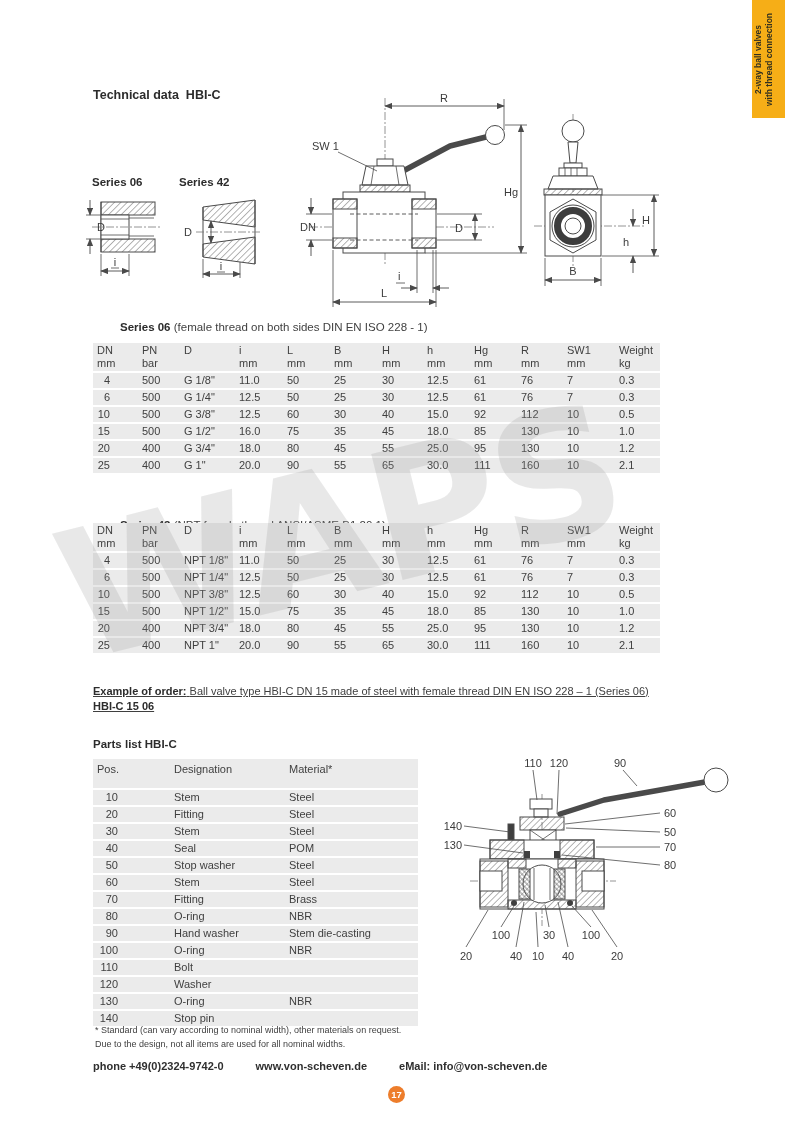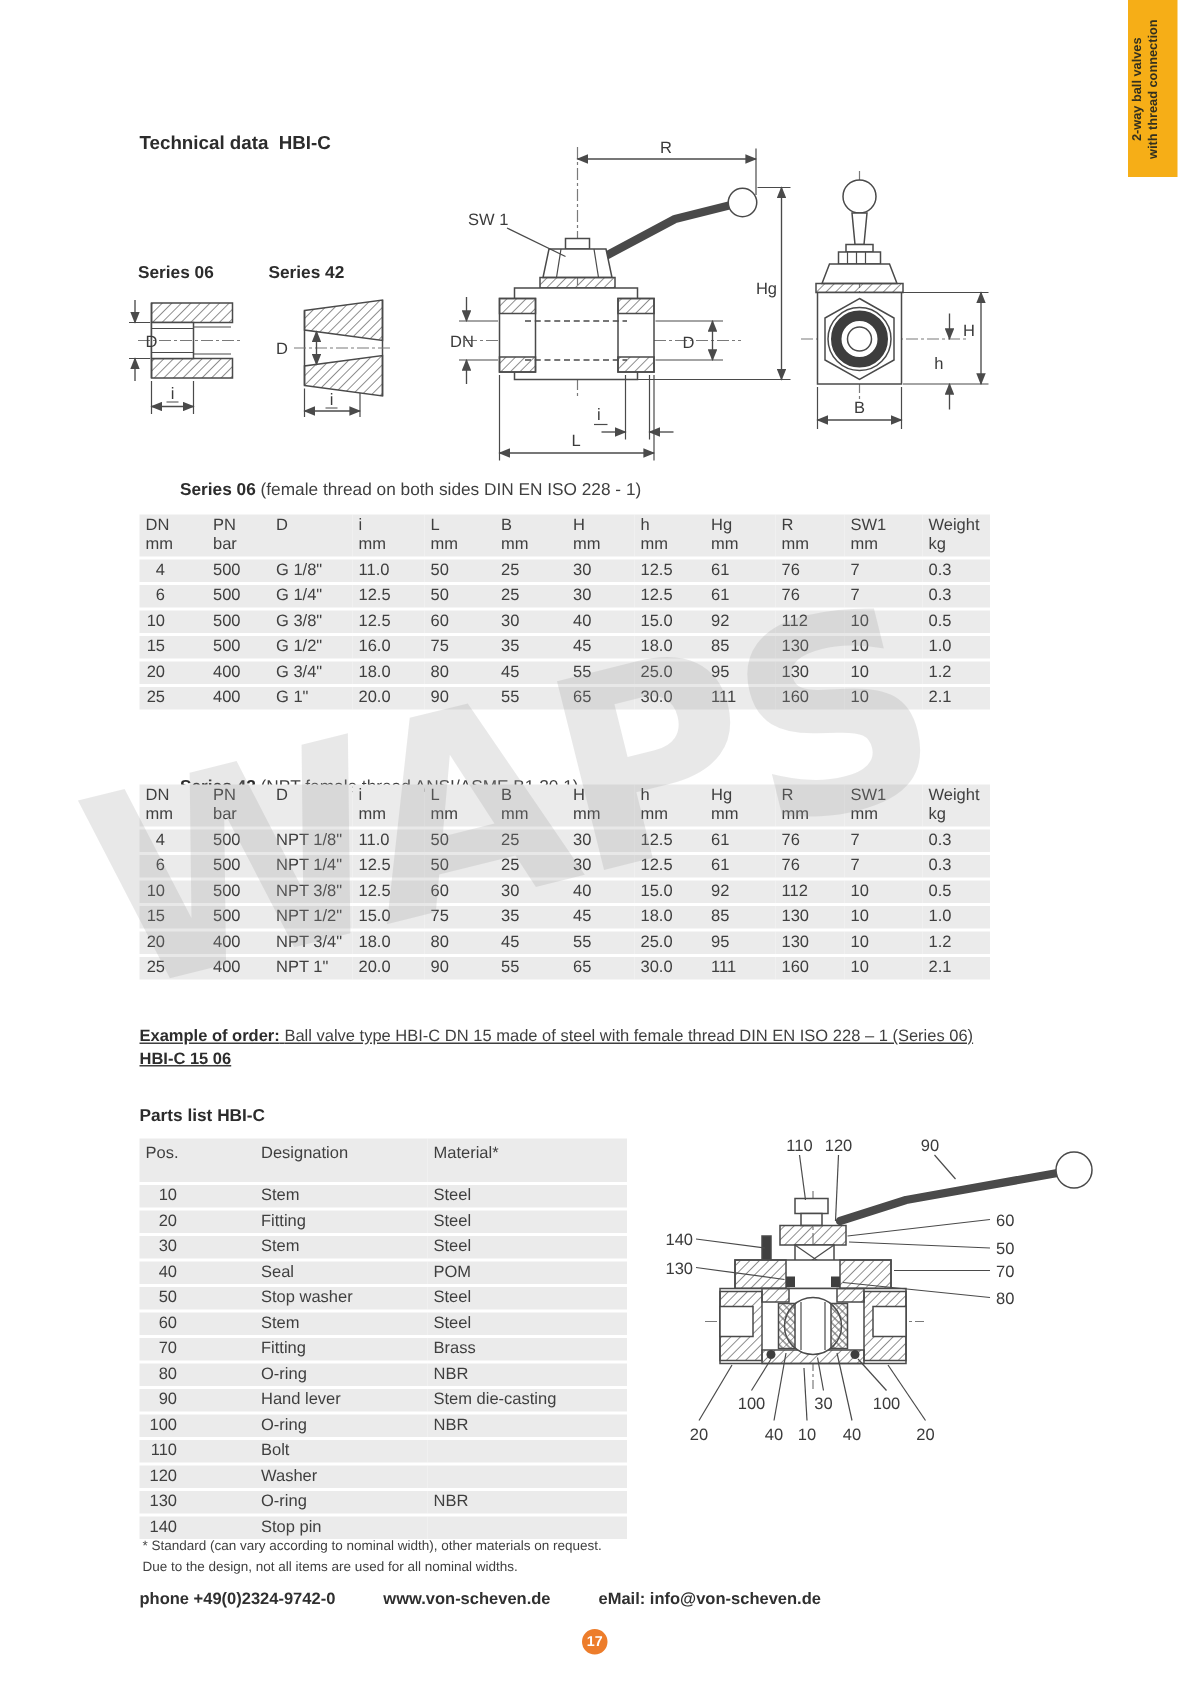--- a/index.html
+++ b/index.html
@@ -557,21 +557,21 @@
           </tr>
 
           <tr>
             <td class="pt-pos">80</td>
             <td>O-ring</td>
             <td>NBR</td>
           </tr>
 
           <tr>
             <td class="pt-pos">90</td>
-            <td>Hand lever</td>
+            <td>Hand washer</td>
             <td>Stem die-casting</td>
           </tr>
 
           <tr>
             <td class="pt-pos">100</td>
             <td>O-ring</td>
             <td>NBR</td>
           </tr>
 
           <tr>

